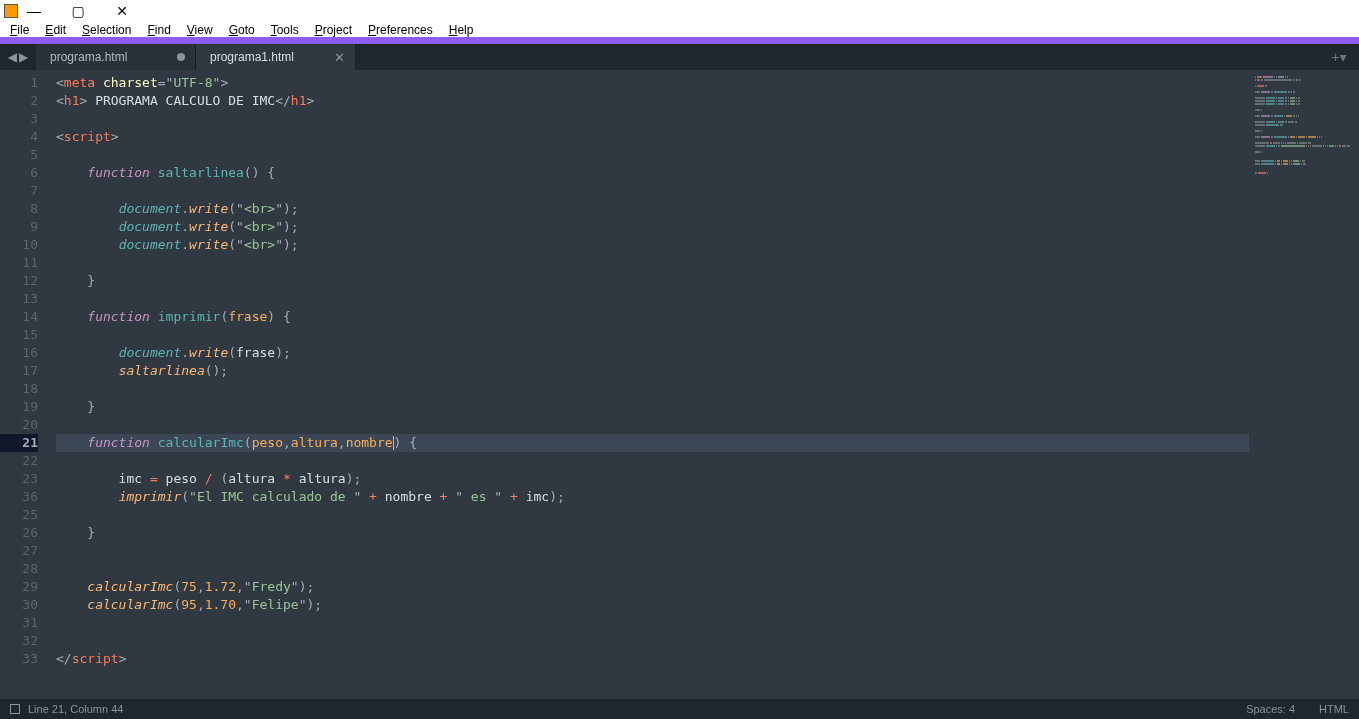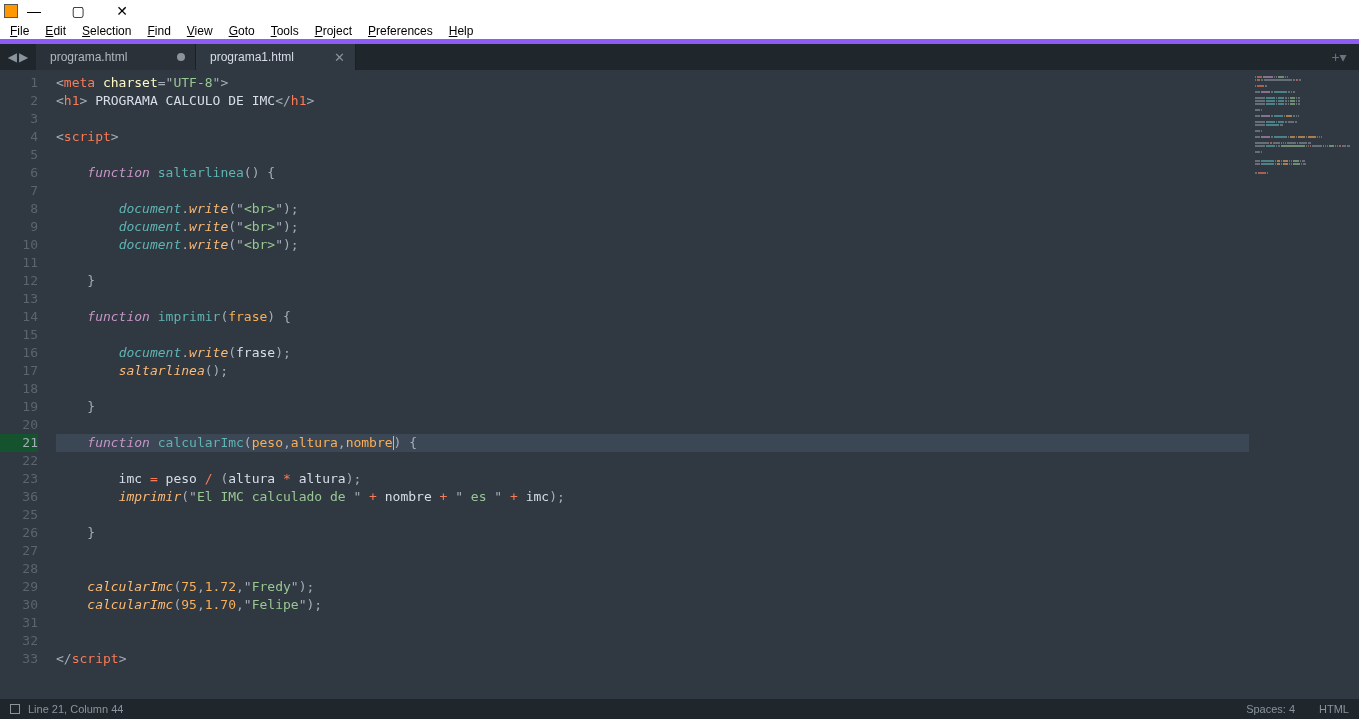--- a/index.html
+++ b/index.html
@@ -27,21 +27,21 @@
   color:#000; font-size:12px; flex:1;
 }
 .winctl { display:flex; gap:24px; padding-right:8px; }
 .winctl span { color:#000; font-size:14px; width:20px; text-align:center; cursor:default; }
 .menubar {
   height:22px;
   background:#fff;
   display:flex; align-items:center;
   padding:0 4px;
   gap:4px;
-  border-bottom:5px solid #8b5cf6;
+  border-bottom:7px solid #8b5cf6;
 }
 .menubar span { color:#000; font-size:12px; padding:2px 6px; cursor:default; }
 .menubar span u { text-decoration:underline; }
 .tabbar {
   height:26px;
   background:#1f262c;
   display:flex; align-items:stretch;
   position:relative;
 }
 .nav-arrows {
@@ -72,21 +72,21 @@
 .gutter {
   width:48px;
   background:#303841;
   color:#5a6570;
   font-family:Consolas,monospace;
   font-size:13px;
   text-align:right;
   padding:4px 10px 0 0;
   line-height:18px;
 }
-.gutter .current { color:#a6acb9; background:#14532d; }
+.gutter .current { color:#a6acb9; background:#0f172a;font-weight:bold; }
 .code {
   flex:1;
   font-family:Consolas,monospace;
   font-size:13px;
   line-height:18px;
   padding:4px 0 0 8px;
   white-space:pre;
   color:#d8dee9;
   position:relative;
 }

